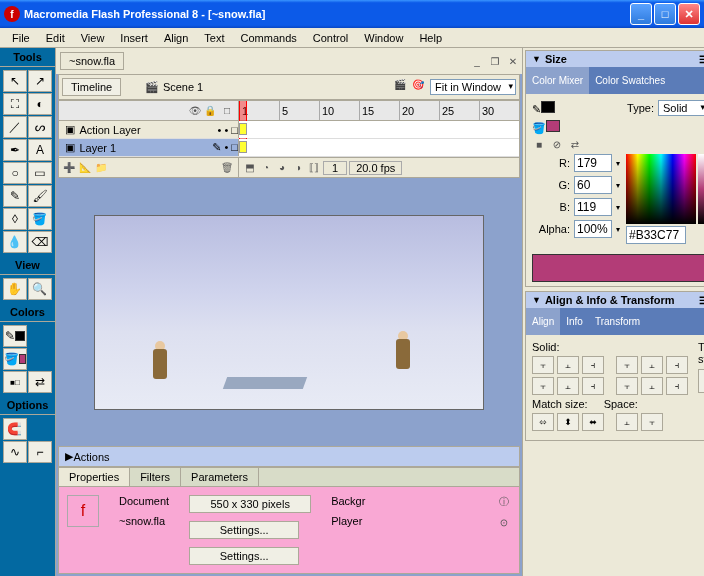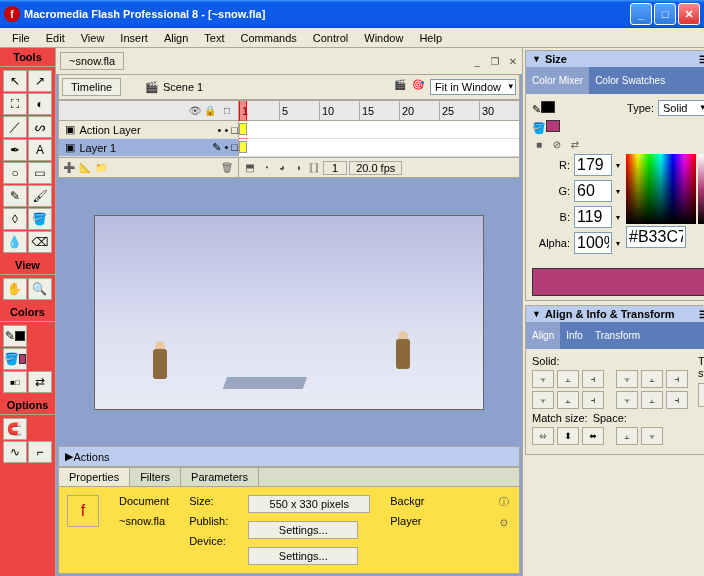--- a/index.html
+++ b/index.html
@@ -6,21 +6,21 @@
 body { background: #ece9d8; width: 704px; height: 576px; overflow: hidden; }
 .titlebar { background: linear-gradient(to bottom, #3a95ff 0%, #0c5ae8 10%, #0c5ae8 90%, #0847c4 100%); height: 28px; display: flex; align-items: center; padding: 0 4px; color: white; font-weight: bold; font-size: 13px; }
 .titlebar .icon { width: 16px; height: 16px; background: #c00; border-radius: 50%; margin-right: 4px; display: flex; align-items: center; justify-content: center; color: white; font-size: 10px; }
 .title-btns { margin-left: auto; display: flex; gap: 2px; }
 .title-btn { width: 22px; height: 22px; border: 1px solid #fff; border-radius: 3px; display: flex; align-items: center; justify-content: center; font-family: Arial; font-weight: bold; }
 .title-btn.min, .title-btn.max { background: linear-gradient(#5aa2ff,#2e7bde); color: white; }
 .title-btn.close { background: linear-gradient(#f88,#d33); color: white; }
 .menubar { background: #ece9d8; height: 20px; display: flex; align-items: center; padding: 0 4px; border-bottom: 1px solid #aca899; }
 .menu-item { padding: 2px 8px; cursor: default; }
 .main { display: flex; height: calc(576px - 48px); }
-.tools-panel { width: 62px; background: #ef4444; border-right: 1px solid #aca899; display: flex; flex-direction: column; }
+.tools-panel { width: 62px; background: #0369a1; border-right: 1px solid #aca899; display: flex; flex-direction: column; }
 .panel-head { font-weight: bold; text-align: center; padding: 3px 0; border-bottom: 1px solid #aca899; }
 .tool-grid { display: grid; grid-template-columns: 1fr 1fr; gap: 1px; padding: 3px; }
 .tool-btn { width: 24px; height: 22px; border: 1px solid #aca899; background: #f0efe5; display: flex; align-items: center; justify-content: center; font-size: 12px; cursor: pointer; }
 .swatch { width: 20px; height: 16px; border: 1px solid #333; display: inline-block; }
 .center { flex: 1; display: flex; flex-direction: column; background: #8ca2cc; }
 .doc-tab { background: #ece9d8; padding: 2px 8px; border: 1px solid #aca899; display: flex; align-items: center; margin: 2px; width: fit-content; }
 .toolbar-row { background: #ece9d8; border: 1px solid #aca899; margin: 0 2px; padding: 3px; display: flex; align-items: center; gap: 4px; }
 .btn { border: 1px solid #aca899; background: #f0efe5; padding: 2px 8px; cursor: pointer; }
 .timeline-area { background: #ece9d8; border: 1px solid #aca899; margin: 0 2px; }
 .tl-head { display: flex; background: #e8e8e8; border-bottom: 1px solid #aca899; height: 20px; }
@@ -38,38 +38,38 @@
 .tl-foot .r { flex: 1; display: flex; align-items: center; gap: 2px; padding: 0 4px; font-size: 10px; }
 .stage-wrap { flex: 1; background: #8ca2cc; display: flex; align-items: center; justify-content: center; margin: 2px; overflow: hidden; }
 .stage { width: 390px; height: 195px; background: linear-gradient(to bottom, #b8bde0 0%, #d0d4ed 40%, #dde0f0 60%, #e8ebf5 100%); border: 1px solid #666; position: relative; }
 .figure { position: absolute; width: 20px; height: 50px; }
 .fig1 { left: 55px; bottom: 20px; }
 .fig2 { right: 70px; bottom: 30px; }
 .figure .body { width: 14px; height: 30px; background: #8a6a3a; border-radius: 3px; position: absolute; top: 10px; left: 3px; }
 .figure .head { width: 10px; height: 10px; background: #e8c8a0; border-radius: 50%; position: absolute; top: 2px; left: 5px; }
 .bench { position: absolute; bottom: 20px; left: 130px; width: 80px; height: 12px; background: #99a8c0; transform: skewX(-20deg); }
 .actions-bar { background: #bcccee; border: 1px solid #aca899; margin: 0 2px; padding: 3px 6px; display: flex; align-items: center; }
-.props-panel { background: #fde047; border: 1px solid #aca899; margin: 0 2px 2px 2px; }
+.props-panel { background: #f9a8d4; border: 1px solid #aca899; margin: 0 2px 2px 2px; }
 .tabs { display: flex; background: #d8dcc8; border-bottom: 1px solid #aca899; }
 .tab { padding: 3px 10px; border-right: 1px solid #aca899; cursor: pointer; }
 .tab.active { background: #ece9d8; }
 .props-body { padding: 8px; display: flex; gap: 20px; align-items: flex-start; }
 .props-col { display: flex; flex-direction: column; gap: 8px; }
 .right-col { width: 195px; display: flex; flex-direction: column; background: #ece9d8; border-left: 1px solid #aca899; }
 .panel { border: 1px solid #aca899; margin: 2px; background: #ece9d8; }
 .panel-title { background: #bcccee; padding: 2px 6px; display: flex; align-items: center; font-weight: bold; }
 .panel-title .arrow { margin-right: 4px; font-size: 9px; }
 .panel-title .more { margin-left: auto; font-size: 10px; }
 .sub-tabs { display: flex; background: #5b7cb8; }
 .sub-tab { padding: 8px 6px; color: white; font-size: 10px; cursor: pointer; }
 .sub-tab.active { background: #8ca2cc; }
 .color-body { padding: 6px; }
 .color-row { display: flex; align-items: center; gap: 4px; margin-bottom: 4px; font-size: 10px; }
 .color-row label { width: 38px; text-align: right; }
-.num-input { width: 38px; border: 1px solid #7f9db9; padding: 1px 2px; font-size: 16px; }
+.num-input { width: 38px; border: 1px solid #7f9db9; padding: 1px 2px; font-size: 12px; }
 .spectrum { width: 70px; height: 70px; background: linear-gradient(to right, red, yellow, lime, cyan, blue, magenta, red); position: relative; }
 .spectrum::after { content: ''; position: absolute; inset: 0; background: linear-gradient(to bottom, transparent, black); }
 .hue-strip { width: 14px; height: 70px; background: linear-gradient(to bottom, #fff, #b33c77, #000); }
 .color-preview { height: 28px; background: #b33c77; margin: 4px 6px; border: 1px solid #333; }
 .align-body { padding: 6px; font-size: 10px; }
 .align-row { display: flex; gap: 3px; margin: 3px 0; }
 .align-btn { width: 22px; height: 18px; border: 1px solid #aca899; background: #f0efe5; display: flex; align-items: center; justify-content: center; font-size: 9px; cursor: pointer; }
 .doc-controls { margin-left: auto; display: flex; gap: 4px; }
 .select-box { border: 1px solid #7f9db9; background: white; padding: 1px 14px 1px 4px; position: relative; }
 .select-box::after { content: '▾'; position: absolute; right: 2px; top: 1px; font-size: 9px; }
@@ -250,25 +250,20 @@
       <div class="tabs">
         <div class="tab active">Properties</div>
         <div class="tab">Filters</div>
         <div class="tab">Parameters</div>
       </div>
       <div class="props-body">
         <div style="width:32px;height:32px;border:1px solid #aaa;display:flex;align-items:center;justify-content:center;font-size:16px;color:#c00">f</div>
         <div class="props-col">
           <span>Document</span>
           <span>~snow.fla</span>
-        </div>
-        <div class="props-col">
-          <span>Size:</span>
-          <span>Publish:</span>
-          <span>Device:</span>
         </div>
         <div class="props-col">
           <button class="btn" style="width:122px">550 x 330 pixels</button>
           <button class="btn" style="width:110px">Settings...</button>
           <button class="btn" style="width:110px">Settings...</button>
         </div>
         <div class="props-col">
           <span>Backgr</span>
           <span>Player</span>
         </div>
@@ -367,21 +362,21 @@
             </div>
             <div class="align-row">
               <div class="align-btn">⫟</div>
               <div class="align-btn">⫠</div>
               <div class="align-btn">⫞</div>
               <div style="width:6px"></div>
               <div class="align-btn">⫟</div>
               <div class="align-btn">⫠</div>
               <div class="align-btn">⫞</div>
             </div>
-            <div style="display:flex;gap:5px">
+            <div style="display:flex;gap:16px">
               <span>Match size:</span>
               <span>Space:</span>
             </div>
             <div class="align-row">
               <div class="align-btn">⬄</div>
               <div class="align-btn">⬍</div>
               <div class="align-btn">⬌</div>
               <div style="width:6px"></div>
               <div class="align-btn">⫠</div>
               <div class="align-btn">⫟</div>

